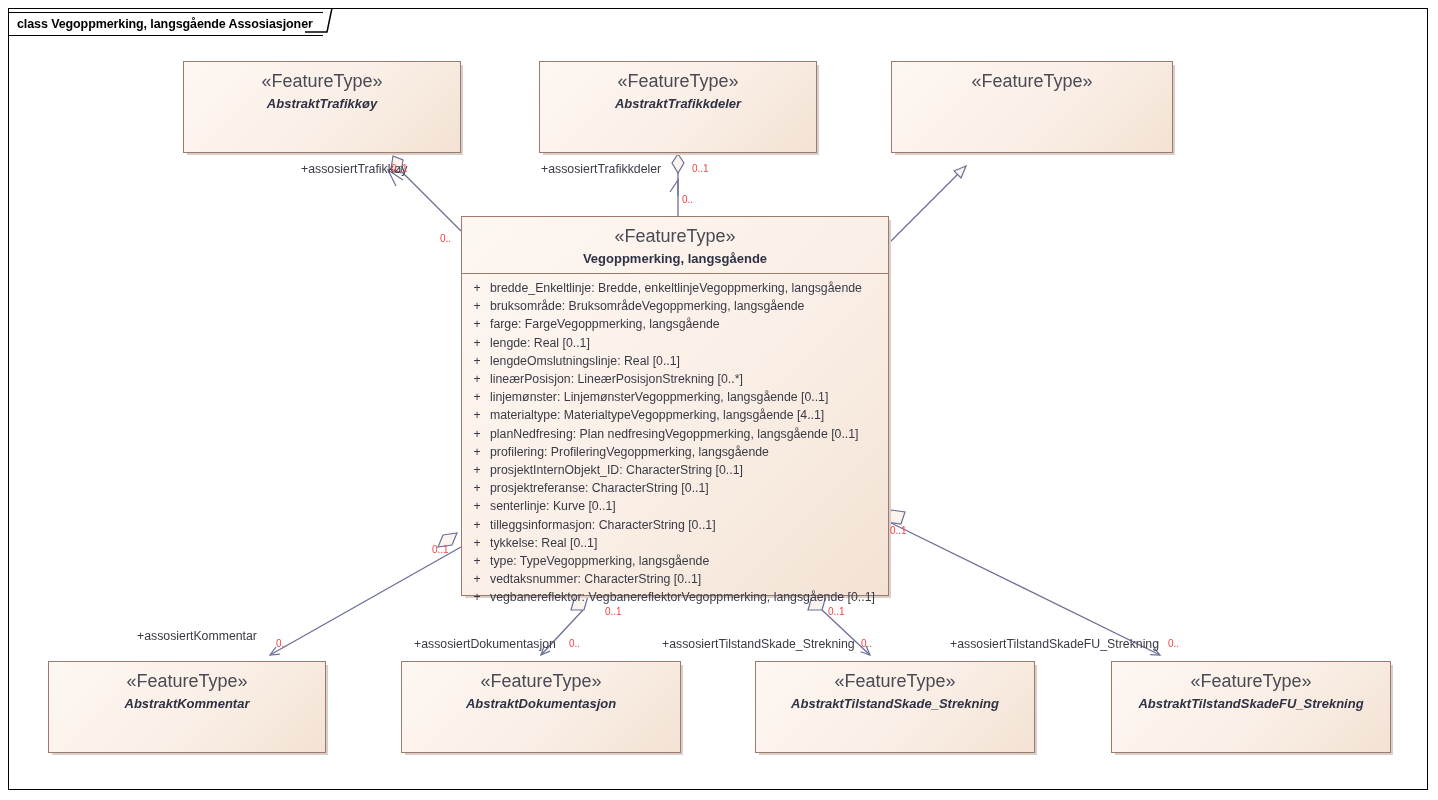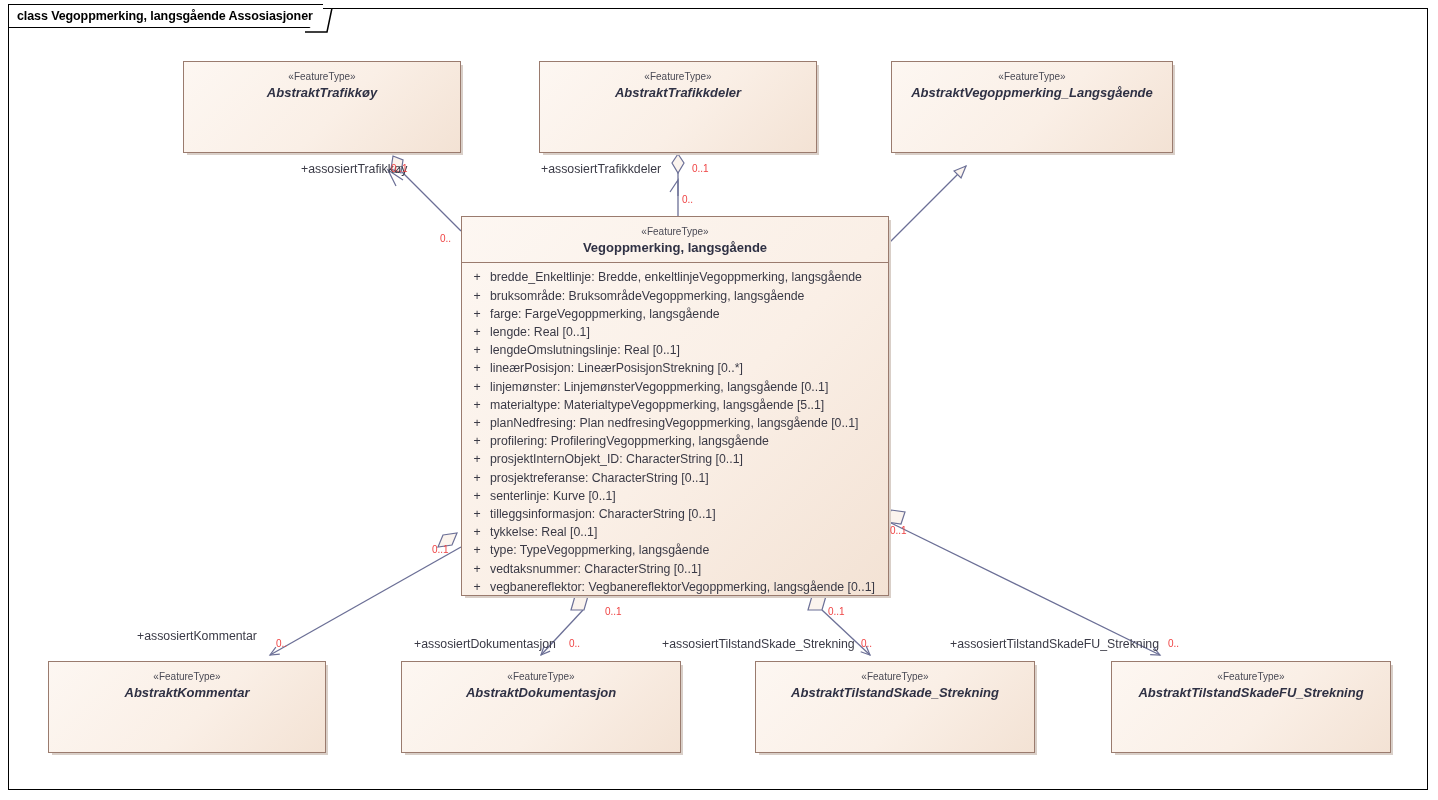--- a/index.html
+++ b/index.html
@@ -24,21 +24,21 @@
     top: 8px;
     width: 1420px;
     height: 782px;
     border: 1.5px solid #000000;
     box-sizing: border-box;
     background: #ffffff;
   }
   .frame-tab {
     position: absolute;
     left: 8px;
-    top: 4px;
+    top: 12px;
     height: 24px;
     box-sizing: border-box;
     background: #ffffff;
     border-left: 1.5px solid #000000;
     border-top: 1.5px solid #000000;
     border-bottom: 1.5px solid #000000;
     padding: 0 10px 0 8px;
     display: flex;
     align-items: center;
     font-size: 12.5px;
@@ -71,21 +71,21 @@
     border: 1px solid #9a7b6e;
     background: linear-gradient(135deg, #fdf7f2 0%, #faefe6 55%, #f3e2d4 100%);
     box-shadow: 3px 3px 0 -1px #d9cfc8;
   }
   .uml-class .title-zone {
     padding: 8px 6px 6px 6px;
     text-align: center;
     line-height: 1.32;
   }
   .stereotype {
-    font-size: 10px;
+    font-size: 18px;
     color: #4a4a55;
     font-style: normal;
   }
   .classname {
     font-size: 13px;
     font-weight: bold;
     font-style: italic;
     color: #2f3144;
     margin-top: 1px;
   }
@@ -215,21 +215,20 @@
   <div class="uml-class" id="cls-trafikkdeler">
     <div class="title-zone">
       <div class="stereotype">«FeatureType»</div>
       <div class="classname">AbstraktTrafikkdeler</div>
     </div>
   </div>
 
   <div class="uml-class" id="cls-absvegopp">
     <div class="title-zone">
       <div class="stereotype">«FeatureType»</div>
-      <div class="classname">AbstraktVegoppmerking_Langsgående</div>
     </div>
   </div>
 
   <div class="uml-class" id="cls-main">
     <div class="title-zone">
       <div class="stereotype">«FeatureType»</div>
       <div class="classname nonitalic">Vegoppmerking, langsgående</div>
     </div>
     <div class="divider"></div>
     <div class="attr-list" id="main-attrs">
@@ -256,21 +255,21 @@
         <div class="attr-row">
           <span class="attr-vis">+</span>
           <span class="attr-text">lineærPosisjon: LineærPosisjonStrekning [0..*]</span>
         </div>
         <div class="attr-row">
           <span class="attr-vis">+</span>
           <span class="attr-text">linjemønster: LinjemønsterVegoppmerking, langsgående [0..1]</span>
         </div>
         <div class="attr-row">
           <span class="attr-vis">+</span>
-          <span class="attr-text">materialtype: MaterialtypeVegoppmerking, langsgående [5..1]</span>
+          <span class="attr-text">materialtype: MaterialtypeVegoppmerking, langsgående [4..1]</span>
         </div>
         <div class="attr-row">
           <span class="attr-vis">+</span>
           <span class="attr-text">planNedfresing: Plan nedfresingVegoppmerking, langsgående [0..1]</span>
         </div>
         <div class="attr-row">
           <span class="attr-vis">+</span>
           <span class="attr-text">profilering: ProfileringVegoppmerking, langsgående</span>
         </div>
         <div class="attr-row">

